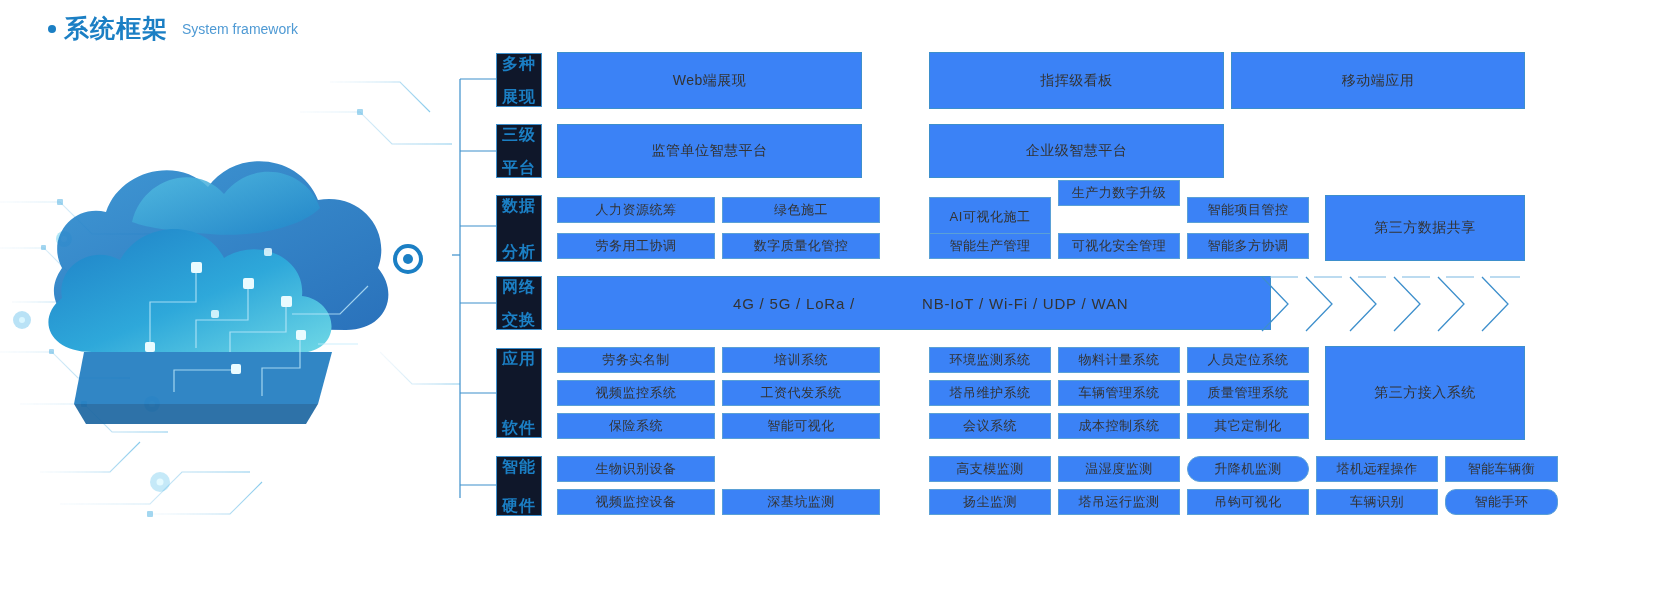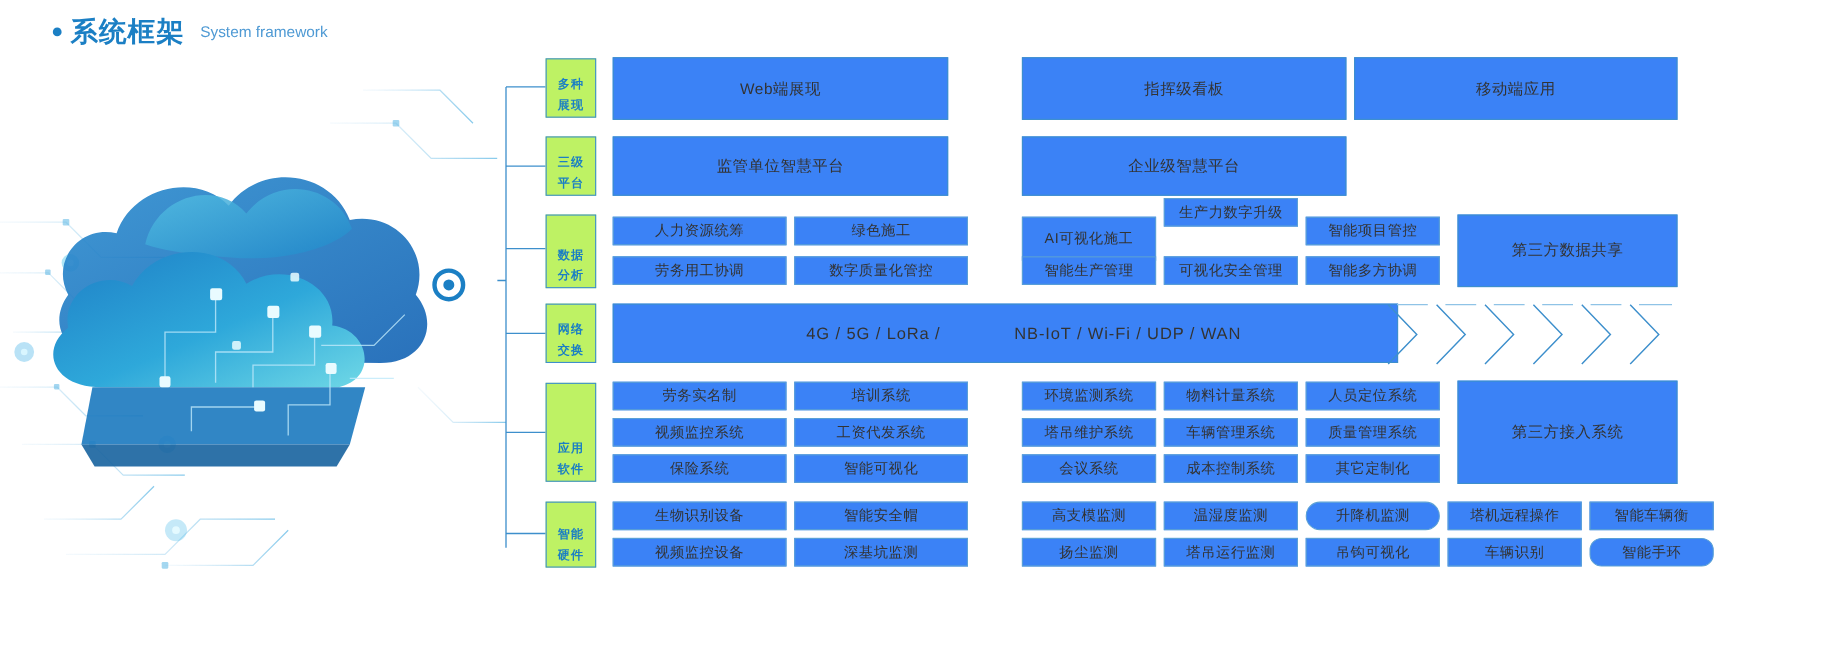--- a/index.html
+++ b/index.html
@@ -26,28 +26,28 @@
 
   
   .tree{position:absolute;left:0;top:0;width:70px;height:478px;}
 
   
   .rlabel{
     position:absolute;
     width:46px;
     border:1px solid #3d8fcc;
     color:#1b7fc4;
-    font-size:11px;
+    font-size:16px;
     line-height:19px;
     font-weight:bold;
     display:flex;flex-direction:column;
-    align-items:center;justify-content:flex-end;
+    align-items:center;justify-content:space-between;
     box-sizing:border-box;
     letter-spacing:1px;
-    background:#bef264;
+    background:#0f172a;
   }
   .rlabel span{display:block;}
 
   
   .box{
     position:absolute;
     border:1px solid #3d8fcc;
     box-sizing:border-box;
     background:#3b82f6;
     display:flex;align-items:center;justify-content:center;
@@ -285,21 +285,20 @@
   <div class="box thin" style="left:735px;top:365px;width:122px;height:26px;">其它定制化</div>
 
   <div class="box big" style="left:873px;top:298px;width:200px;height:94px;">第三方接入系统</div>
 
   <div class="rlabel" style="left:44px;top:408px;height:60px;">
     <span>智能</span>
     <span>硬件</span>
   </div>
 
   <div class="box thin" style="left:105px;top:408px;width:158px;height:26px;">生物识别设备</div>
-  <div class="box thin" style="left:270px;top:408px;width:158px;height:26px;">智能安全帽</div>
   <div class="box thin" style="left:105px;top:441px;width:158px;height:26px;">视频监控设备</div>
   <div class="box thin" style="left:270px;top:441px;width:158px;height:26px;">深基坑监测</div>
 
   <div class="box thin" style="left:477px;top:408px;width:122px;height:26px;">高支模监测</div>
   <div class="box thin" style="left:606px;top:408px;width:122px;height:26px;">温湿度监测</div>
   <div class="box thin" style="left:735px;top:408px;width:122px;height:26px;border-radius:13px;">升降机监测</div>
   <div class="box thin" style="left:864px;top:408px;width:122px;height:26px;">塔机远程操作</div>
   <div class="box thin" style="left:993px;top:408px;width:113px;height:26px;">智能车辆衡</div>
 
   <div class="box thin" style="left:477px;top:441px;width:122px;height:26px;">扬尘监测</div>

